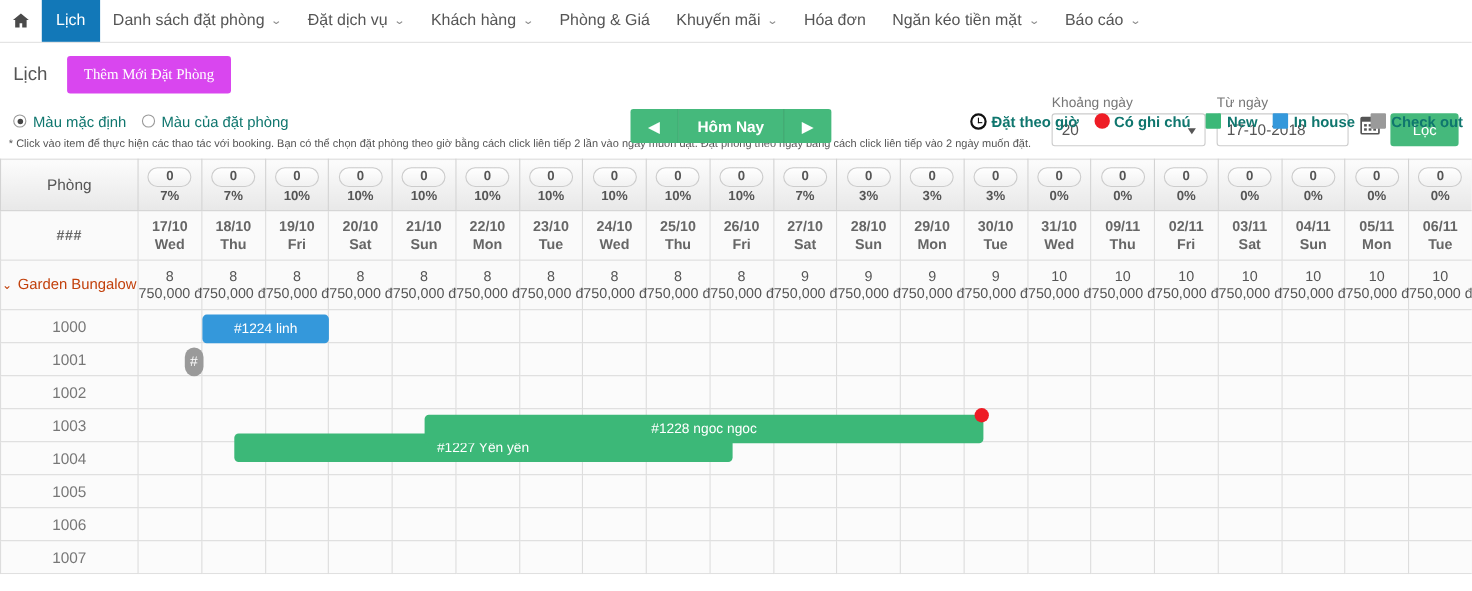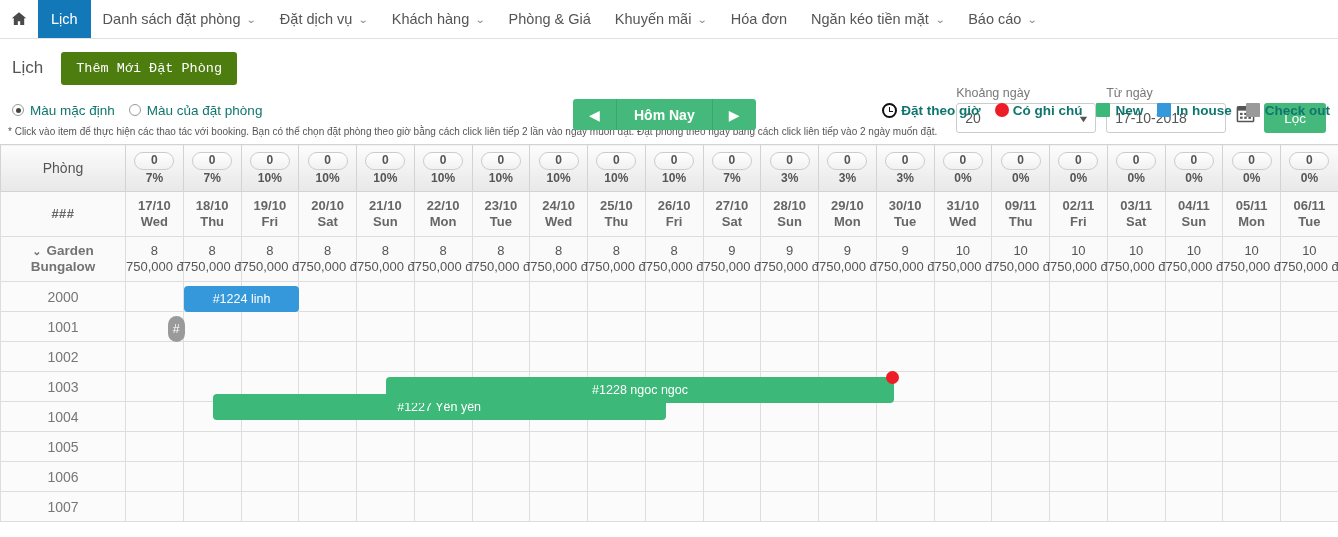--- a/index.html
+++ b/index.html
@@ -54,28 +54,28 @@
     padding: 0 12px;
     display: flex; align-items: center;
   }
   .page-title {
     font-size: 17px;
     color: #555;
     font-weight: 400;
     margin-right: 18px;
   }
   .btn-green {
-    background: #4d7c0f;
+    background: #d946ef;
     color: #fff;
     border: none;
     border-radius: 3px;
     font-size: 13.5px;
     padding: 9px 15px;
     cursor: pointer;
-    font-family: Liberation Mono, monospace;
+    font-family: Liberation Serif, serif;
   }
   .today-group {
     position: absolute;
     left: 573px; top: 60px;
     display: flex;
     border-radius: 3px;
     overflow: hidden;
   }
   .today-group > div {
     background: #45b97c;
@@ -235,22 +235,22 @@
   td.hash { font-weight: 400; font-size: 14px; color: #777; letter-spacing: 0.5px; }
 
   
   tr.group-row td {
     height: 45px;
     background: #fafafa;
     line-height: 16px;
   }
   td.group-name {
     font-size: 13.5px;
-    font-weight: 700;
-    color: #737373;
+    font-weight: 400;
+    color: #c2410c;
     padding-left: 16px;
   }
   td.group-name .chev { font-size: 11px; margin-right: 5px; }
   .gp-count { font-size: 13px; color: #555; display:block; }
   .gp-price { font-size: 13px; color: #555; display:block; white-space: nowrap; }
 
   
   tr.room-row td { height: 30px; background: #fbfbfb; }
   td.room-no { font-size: 14px; color: #777; background: #fbfbfb; }
   td.daycell { background: #fff; }
@@ -628,21 +628,21 @@
               <span class="gp-price">750,000 đ</span>
             </td>
             <td>
               <span class="gp-count">10</span>
               <span class="gp-price">750,000 đ</span>
             </td>
           </tr>
       </tbody>
       <tbody id="room-rows">
           <tr class="room-row">
-            <td class="room-no">2000</td>
+            <td class="room-no">1000</td>
             <td class="daycell"></td>
             <td class="daycell"></td>
             <td class="daycell"></td>
             <td class="daycell"></td>
             <td class="daycell"></td>
             <td class="daycell"></td>
             <td class="daycell"></td>
             <td class="daycell"></td>
             <td class="daycell"></td>
             <td class="daycell"></td>

